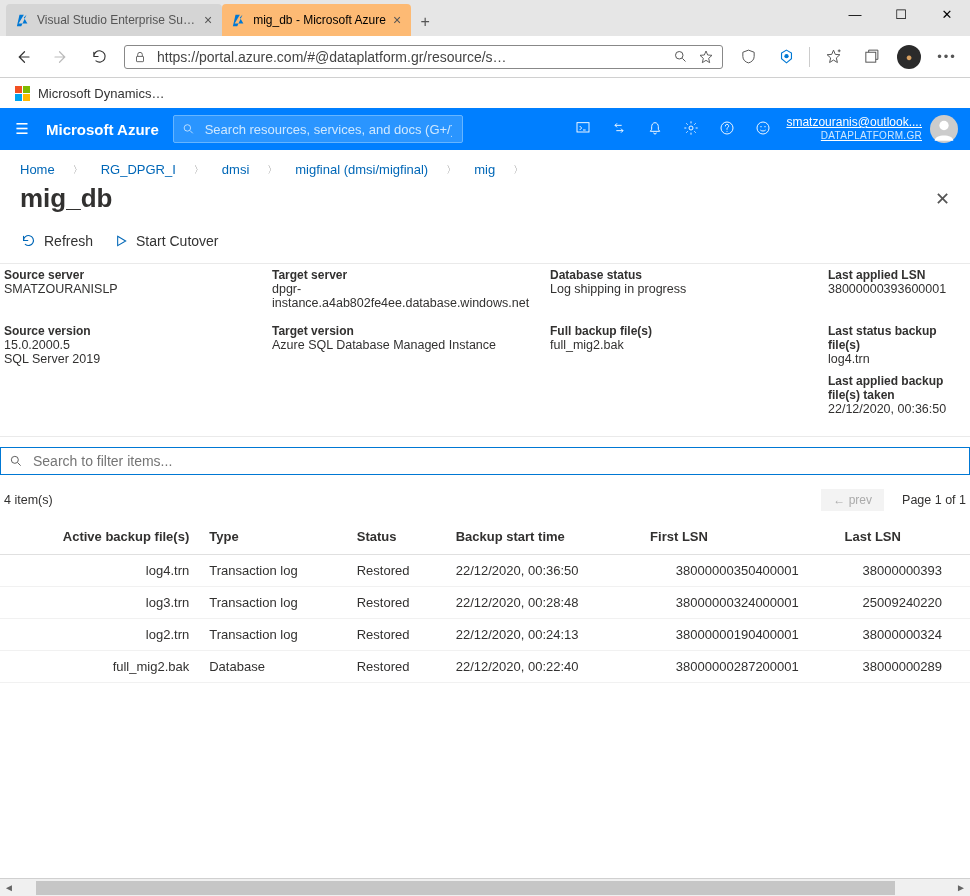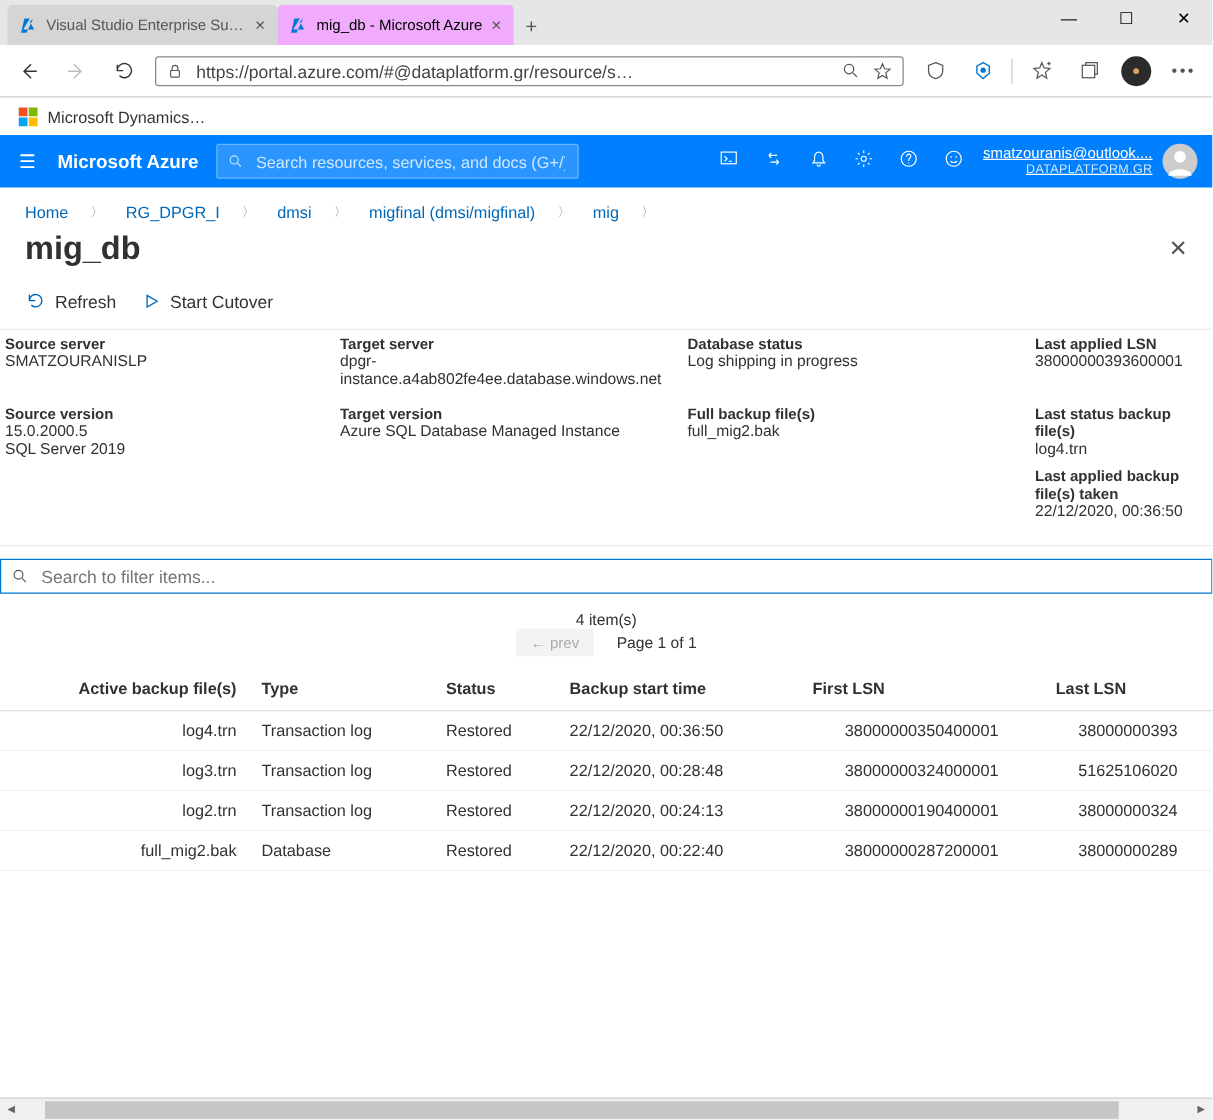--- a/index.html
+++ b/index.html
@@ -6,21 +6,21 @@
   html, body { margin:0; padding:0; font-family: "Segoe UI", Arial, sans-serif; font-size:13px; color:#323130; background:#fff; }
   body { width:970px; height:896px; overflow:hidden; position:relative; }
 
   
   .titlebar { height:36px; background:#e6e6e6; display:flex; align-items:flex-end; }
   .win-controls { position:absolute; top:0; right:0; display:flex; }
   .win-btn { width:46px; height:28px; display:flex; align-items:center; justify-content:center; font-size:13px; color:#000; }
   .tabs { display:flex; align-items:flex-end; height:36px; padding-left:6px; }
   .tab { display:flex; align-items:center; height:32px; padding:0 10px; gap:7px; font-size:12px; color:#555; border-top-left-radius:4px; border-top-right-radius:4px; max-width:220px; }
   .tab.inactive { background:#d5d5d5; }
-  .tab.active { background:#f0abfc; color:#000; }
+  .tab.active { background:#fdba74; color:#000; }
   .tab-title { white-space:nowrap; overflow:hidden; text-overflow:ellipsis; max-width:160px; }
   .tab-close { font-size:14px; color:#555; }
   .new-tab { width:28px; height:28px; display:flex; align-items:center; justify-content:center; font-size:16px; color:#555; }
 
   
   .url-toolbar { height:42px; background:#fff; display:flex; align-items:center; border-bottom:1px solid #d0d0d0; padding:0 4px; }
   .url-btn { width:38px; height:38px; display:flex; align-items:center; justify-content:center; color:#555; }
   .url-btn.disabled { color:#bbb; }
   .url-bar { flex:1; height:24px; border:1px solid #888; border-radius:3px; display:flex; align-items:center; padding:0 8px; gap:10px; margin:0 6px; font-size:14px; color:#444; }
   .url-text { flex:1; white-space:nowrap; overflow:hidden; text-overflow:ellipsis; }
@@ -59,21 +59,21 @@
   .cmd svg { color:#0067b7; }
 
   .essentials { display:grid; grid-template-columns: 260px 270px 270px 1fr; gap:6px 8px; padding:0 0 16px 0; font-size:13px; border-top:1px solid #eaeaea; border-bottom:1px solid #eaeaea; margin:0 0 0 0; }
   .ess-cell { padding:4px 4px; }
   .ess-label { font-weight:600; font-size:12px; color:#323130; }
   .ess-val { color:#323130; font-size:12.5px; }
 
   .filter-box { margin:10px 0 6px 0; border:1px solid #0078d4; display:flex; align-items:center; padding:4px 8px; gap:8px; }
   .filter-box input { border:none; outline:none; font-size:14px; flex:1; background:transparent; }
 
-  .list-top { display:flex; align-items:center; justify-content:space-between; padding:8px 4px; font-size:12.5px;flex-direction:column; }
+  .list-top { display:flex; align-items:center; justify-content:space-between; padding:8px 4px; font-size:12.5px; }
   .prev-btn { color:#aaa; background:#f3f3f3; border:none; padding:4px 12px; font-size:12px; }
 
   table.grid { width:100%; border-collapse:collapse; font-size:13px; }
   table.grid th { text-align:left; font-weight:600; padding:10px 10px; border-bottom:1px solid #e0e0e0; }
   table.grid td { padding:8px 10px; border-bottom:1px solid #f1f1f1; white-space:nowrap; }
   table.grid td:first-child, table.grid th:first-child { padding-left:10px;text-align:right; }
   .num { text-align:center; }
 
   .h-scroll { position:absolute; bottom:0; left:0; right:0; height:18px; background:#f0f0f0; display:flex; align-items:center; border-top:1px solid #d0d0d0; }
   .h-scroll .track { flex:1; height:16px; position:relative; }
@@ -359,21 +359,21 @@
           <td>22/12/2020, 00:36:50</td>
           <td class="num">38000000350400001</td>
           <td class="num">38000000393</td>
         </tr>
         <tr>
           <td>log3.trn</td>
           <td>Transaction log</td>
           <td>Restored</td>
           <td>22/12/2020, 00:28:48</td>
           <td class="num">38000000324000001</td>
-          <td class="num">51625106020</td>
+          <td class="num">25009240220</td>
         </tr>
         <tr>
           <td>log2.trn</td>
           <td>Transaction log</td>
           <td>Restored</td>
           <td>22/12/2020, 00:24:13</td>
           <td class="num">38000000190400001</td>
           <td class="num">38000000324</td>
         </tr>
         <tr>

